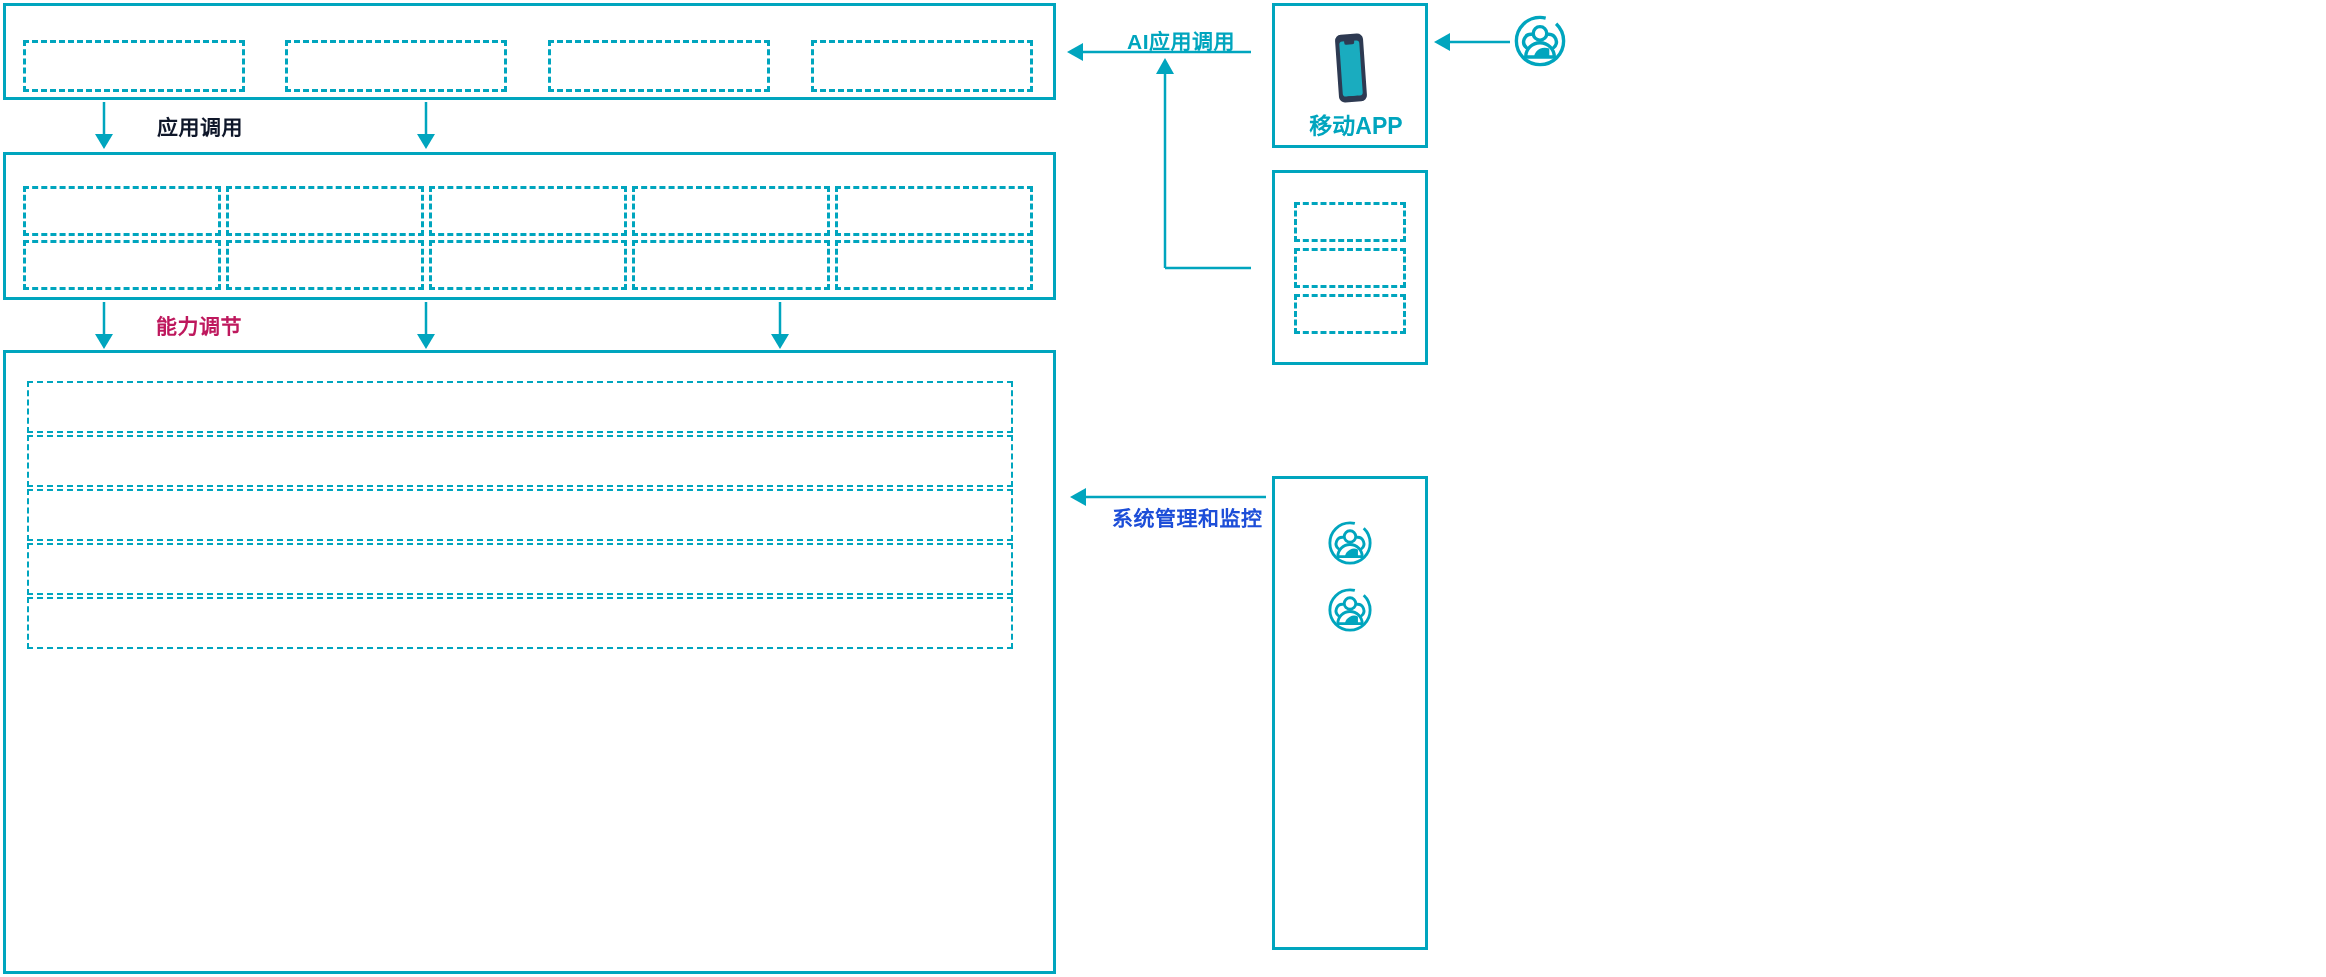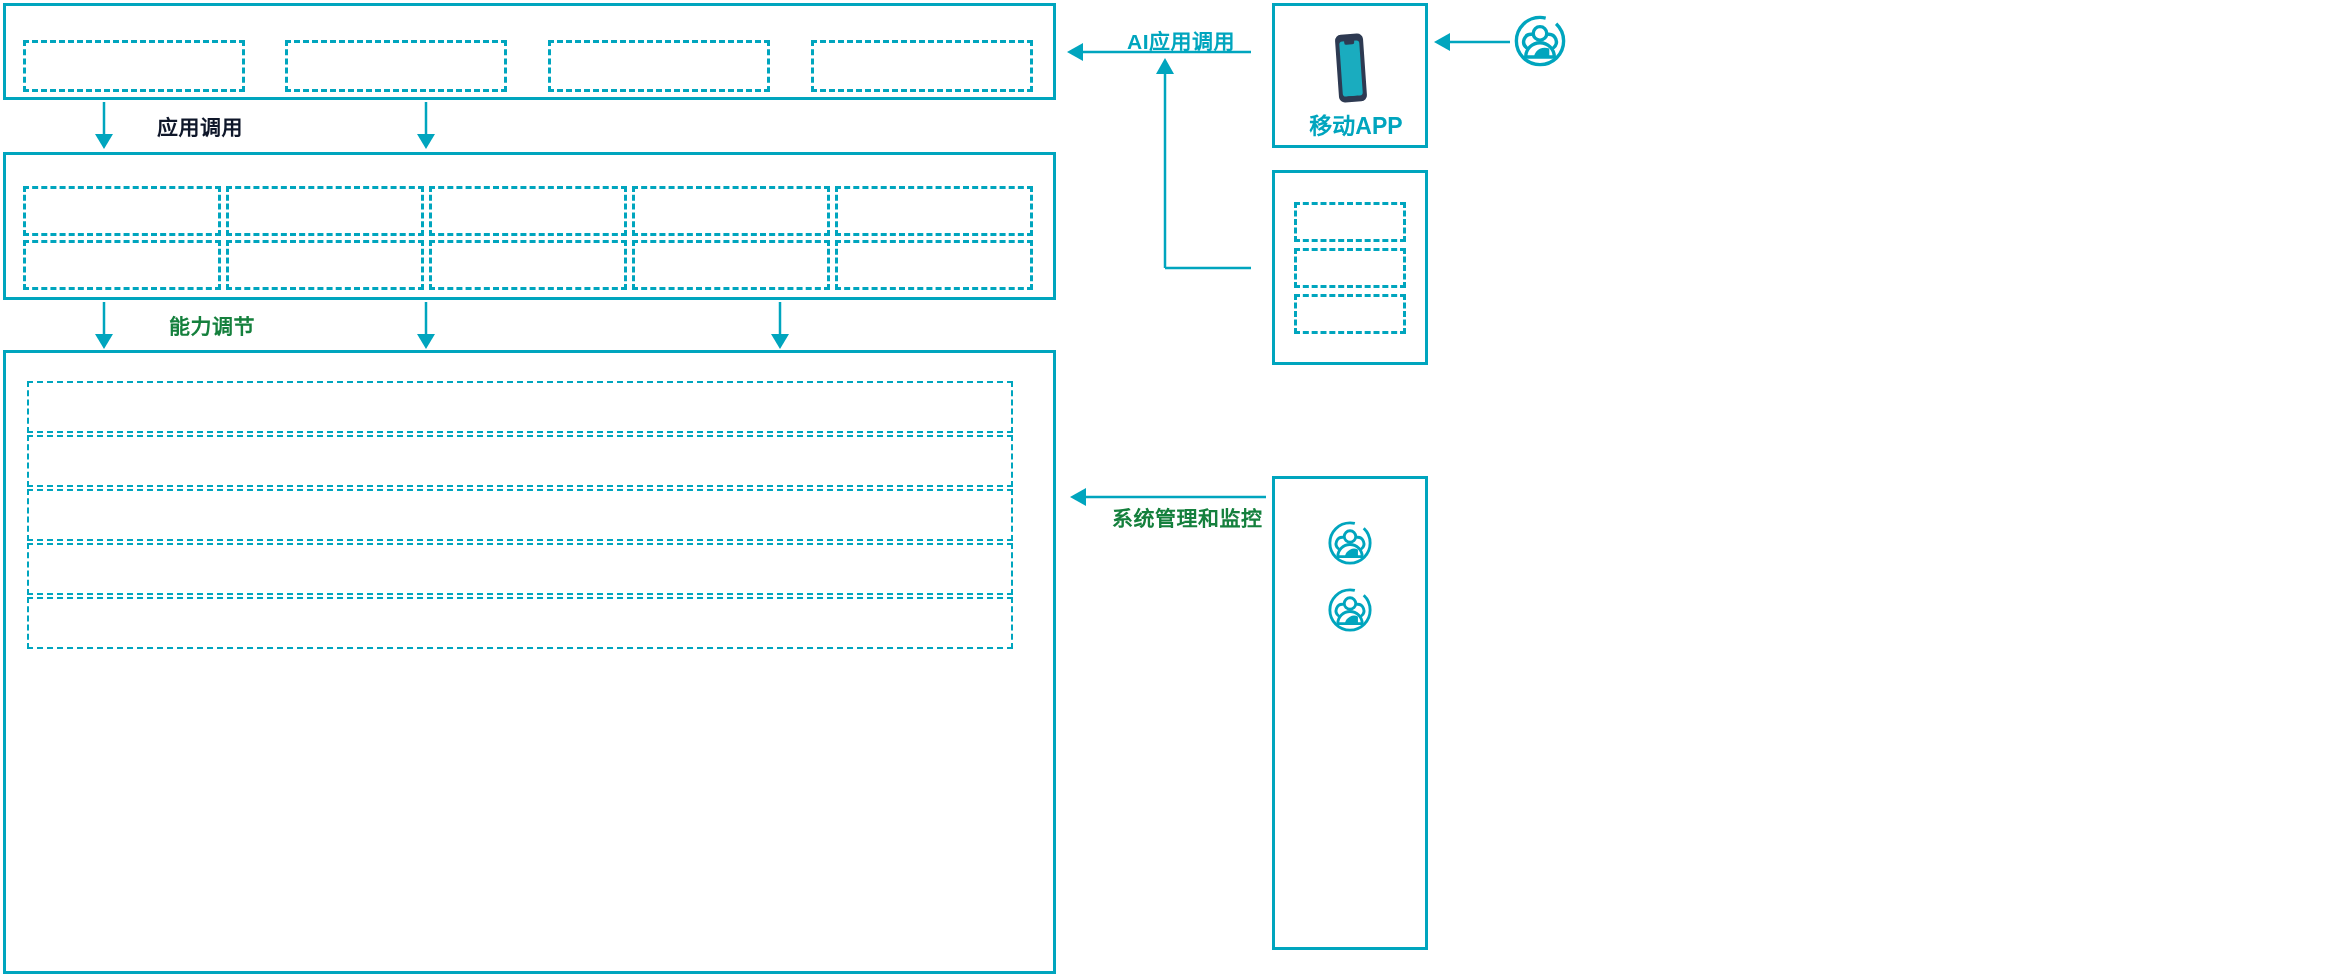--- a/index.html
+++ b/index.html
@@ -107,21 +107,21 @@
     <polygon points="5,32 23,32 14,47" fill="#00A5BE"></polygon>
   </svg>
   <svg class="arrow-svg" style="left:412px; top:302px; width:30px; height:50px;" viewBox="0 0 30 50">
     <line x1="14" y1="0" x2="14" y2="34" stroke="#00A5BE" stroke-width="2.5"></line>
     <polygon points="5,32 23,32 14,47" fill="#00A5BE"></polygon>
   </svg>
   <svg class="arrow-svg" style="left:766px; top:302px; width:30px; height:50px;" viewBox="0 0 30 50">
     <line x1="14" y1="0" x2="14" y2="34" stroke="#00A5BE" stroke-width="2.5"></line>
     <polygon points="5,32 23,32 14,47" fill="#00A5BE"></polygon>
   </svg>
-  <div class="conn-label" style="left: 169px; top: 316px; color: #15803d;">能力调节</div>
+  <div class="conn-label" style="left: 156px; top: 316px; color: #be185d;">能力调节</div>
 
   <div class="panel" style="left: 3px; top: 350px; width: 1053px; height: 624px; border-color: rgb(0, 165, 190);"></div>
   <div class="dbox fine" style="left: 27px; top: 381px; width: 986px; height: 52px; border-color: rgb(0, 165, 190);"></div>
   <div class="dbox fine" style="left: 27px; top: 435px; width: 986px; height: 52px; border-color: rgb(0, 165, 190);"></div>
   <div class="dbox fine" style="left: 27px; top: 489px; width: 986px; height: 52px; border-color: rgb(0, 165, 190);"></div>
   <div class="dbox fine" style="left: 27px; top: 543px; width: 986px; height: 52px; border-color: rgb(0, 165, 190);"></div>
   <div class="dbox fine" style="left: 27px; top: 597px; width: 986px; height: 52px; border-color: rgb(0, 165, 190);"></div>
 
   <svg class="arrow-svg" style="left:1065px; top:30px; width:200px; height:250px;" viewBox="0 0 200 250">
 
@@ -160,21 +160,21 @@
 
   <div class="panel" style="left: 1272px; top: 170px; width: 156px; height: 195px; border-color: rgb(0, 165, 190);"></div>
   <div class="dbox" style="left: 1294px; top: 202px; width: 112px; height: 40px; border-color: rgb(0, 165, 190);"></div>
   <div class="dbox" style="left: 1294px; top: 248px; width: 112px; height: 40px; border-color: rgb(0, 165, 190);"></div>
   <div class="dbox" style="left: 1294px; top: 294px; width: 112px; height: 40px; border-color: rgb(0, 165, 190);"></div>
 
   <svg class="arrow-svg" style="left:1068px; top:485px; width:200px; height:24px;" viewBox="0 0 200 24">
     <line x1="16" y1="12" x2="198" y2="12" stroke="#00A5BE" stroke-width="2.5"></line>
     <polygon points="18,3 18,21 2,12" fill="#00A5BE"></polygon>
   </svg>
-  <div class="conn-label" style="left: 1112px; top: 508px; color: #15803d;">系统管理和监控</div>
+  <div class="conn-label" style="left: 1112px; top: 508px; color: #1d4ed8;">系统管理和监控</div>
 
   <div class="panel" style="left: 1272px; top: 476px; width: 156px; height: 474px; border-color: rgb(0, 165, 190);"></div>
   <svg class="icon-svg" style="left:1327px; top:520px; width:46px; height:46px;" viewBox="0 0 64 64">
     <circle cx="32" cy="32" r="28" fill="none" stroke="#00A5BE" stroke-width="4" stroke-dasharray="150 14" stroke-dashoffset="12"></circle>
     <circle cx="32" cy="23" r="8" fill="none" stroke="#00A5BE" stroke-width="4"></circle>
     <path d="M16 40 a9 9 0 0 1 6 -16" fill="none" stroke="#00A5BE" stroke-width="4" stroke-linecap="round"></path>
     <path d="M48 40 a9 9 0 0 0 -6 -16" fill="none" stroke="#00A5BE" stroke-width="4" stroke-linecap="round"></path>
     <path d="M15 51 a17 17 0 0 1 34 0 z" fill="none" stroke="#00A5BE" stroke-width="4" stroke-linejoin="round"></path>
     <path d="M25 50 a13 13 0 0 1 18 -9 l0 9 z" fill="#00A5BE"></path>
   </svg>

